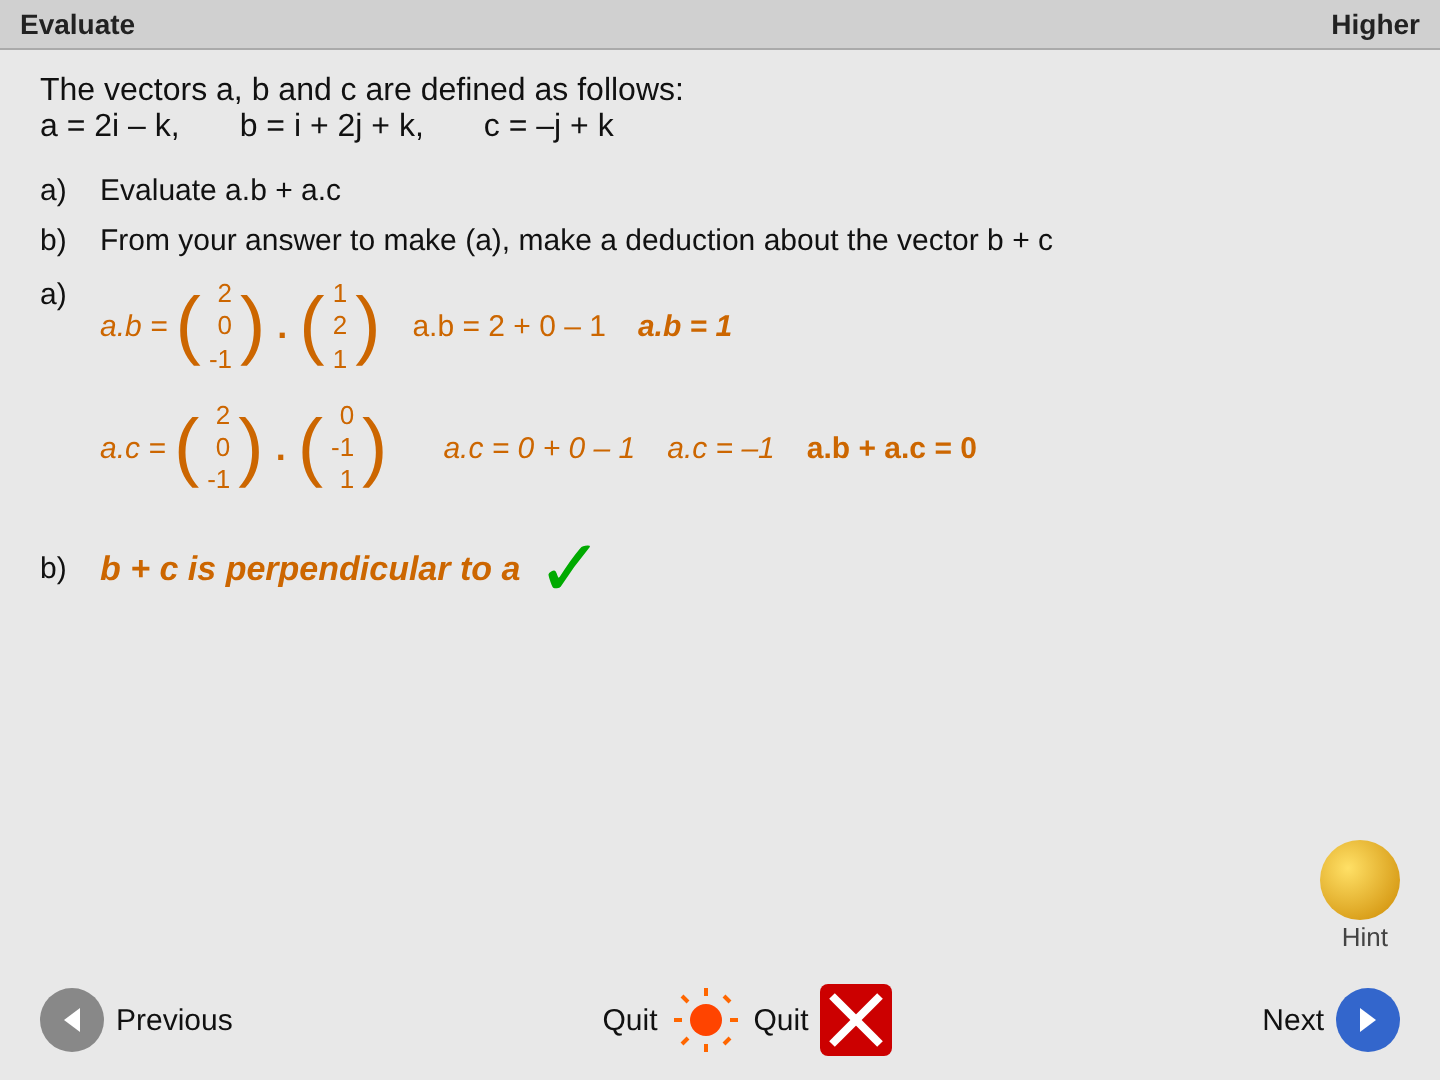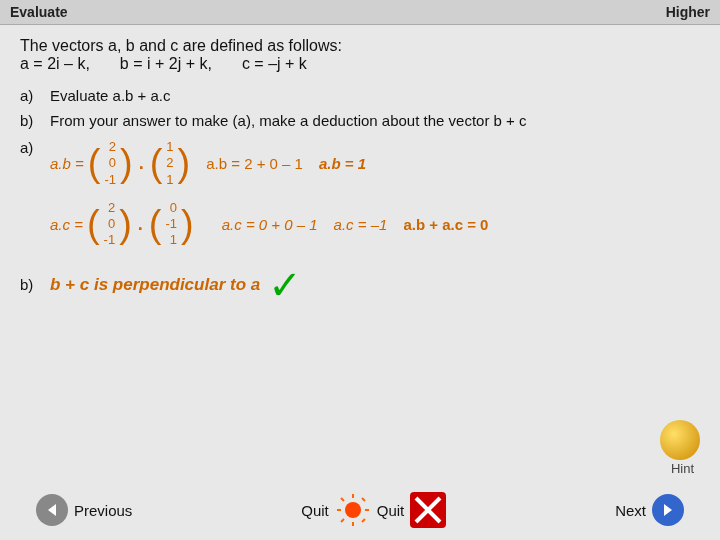--- a/index.html
+++ b/index.html
@@ -100,21 +100,21 @@
     }
 
     .footer {
       position: absolute;
       bottom: 12px;
       left: 0;
       right: 0;
       display: flex;
       justify-content: space-between;
       align-items: center;
-      padding: 0 36px;
+      padding: 0 20px;
     }
 
     .nav-btn {
       display: flex;
       align-items: center;
       gap: 6px;
       cursor: pointer;
       font-size: 15px;
       color: #111;
     }

